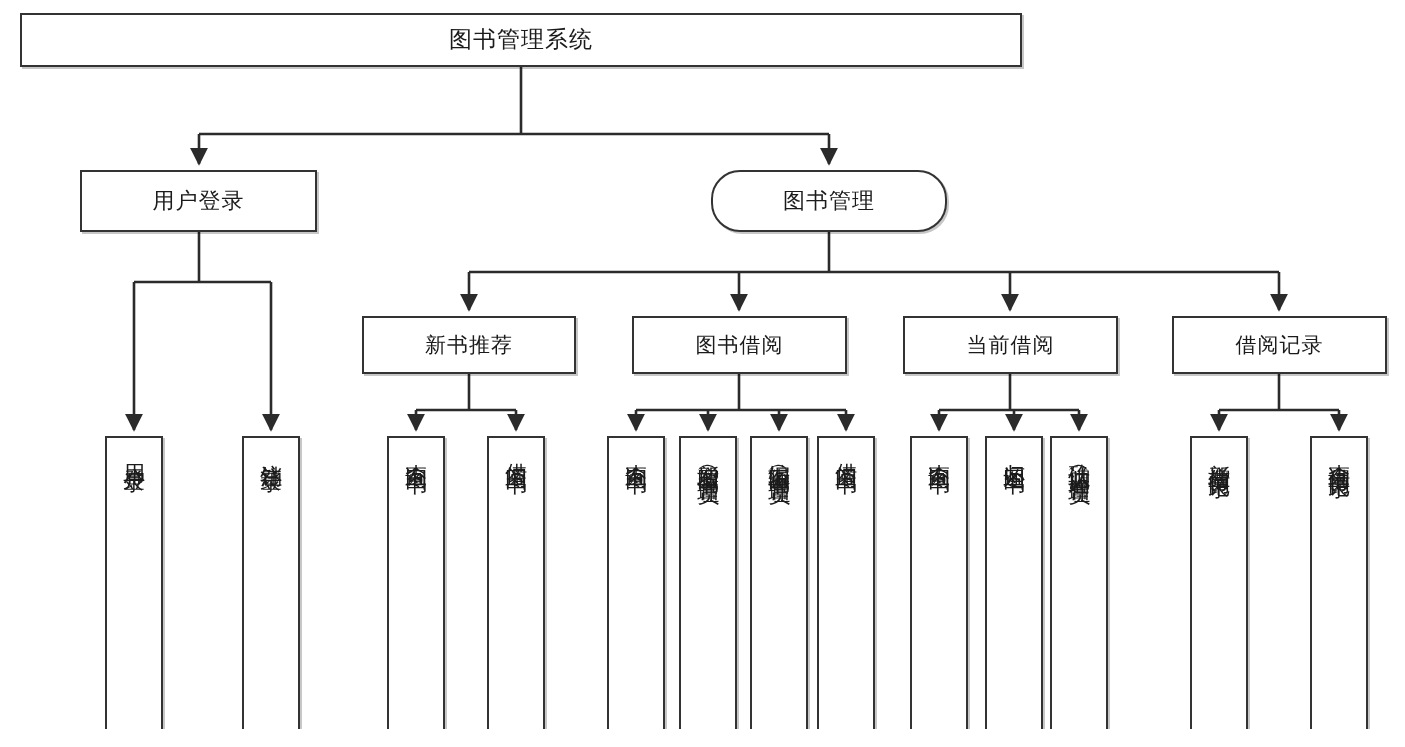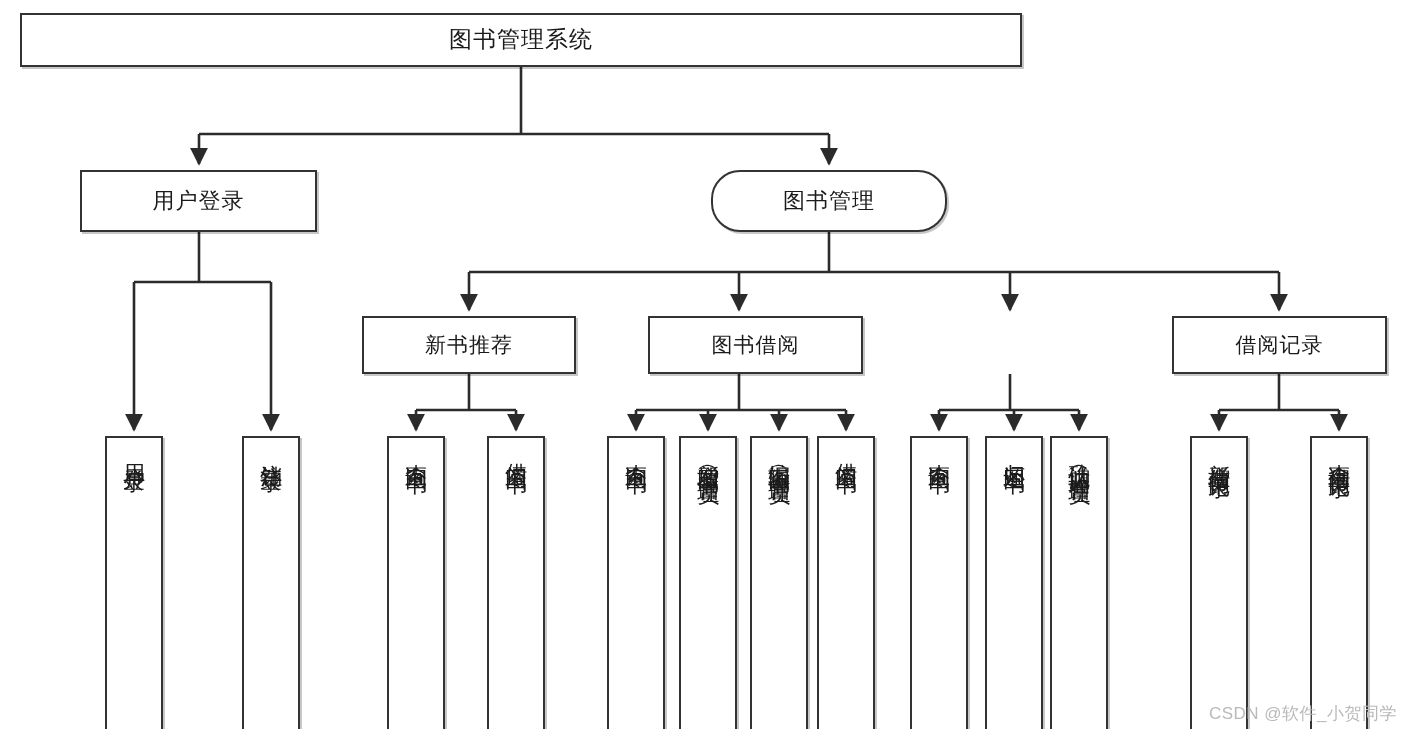--- a/index.html
+++ b/index.html
@@ -136,22 +136,25 @@
   <div class="node branch" style="left:80px; top:170px; width:237px; height:62px;">
     <span class="label">用户登录</span>
   </div>
   <div class="node branch" style="left:711px; top:170px; width:236px; height:62px;border-radius:29px;">
     <span class="label">图书管理</span>
   </div>
 
   <div class="node sub" style="left:362px; top:316px; width:214px; height:58px;justify-content:center;">
     <span class="label">新书推荐</span>
   </div>
-  <div class="node sub" style="left:632px; top:316px; width:215px; height:58px;margin-left:16px;">
+  <div class="node sub" style="left:632px; top:316px; width:215px; height:58px;">
     <span class="label">图书借阅</span>
+  </div>
+  <div class="node sub" style="left:903px; top:316px; width:215px; height:58px;">
+    <span class="label">当前借阅</span>
   </div>
   <div class="node sub" style="left:1172px; top:316px; width:215px; height:58px;">
     <span class="label">借阅记录</span>
   </div>
 
   <div class="node leaf" style="left:105px; top:436px; width:58px; height:298px;">
     <span class="label">用户登录</span>
   </div>
   <div class="node leaf" style="left:242px; top:436px; width:58px; height:298px;">
     <span class="label">注销登录</span>
@@ -183,15 +186,14 @@
   <div class="node leaf" style="left:1050px; top:436px; width:58px; height:298px;">
     <span class="label">确认归还（管理员）</span>
   </div>
   <div class="node leaf" style="left:1190px; top:436px; width:58px; height:298px;">
     <span class="label">新增借阅记录</span>
   </div>
   <div class="node leaf" style="left:1310px; top:436px; width:58px; height:298px;">
     <span class="label">查询借阅记录</span>
   </div>
 
-  <div id="watermark">CSDN @软件_小贺同学</div>
 
 </div>
 
 </body></html>

